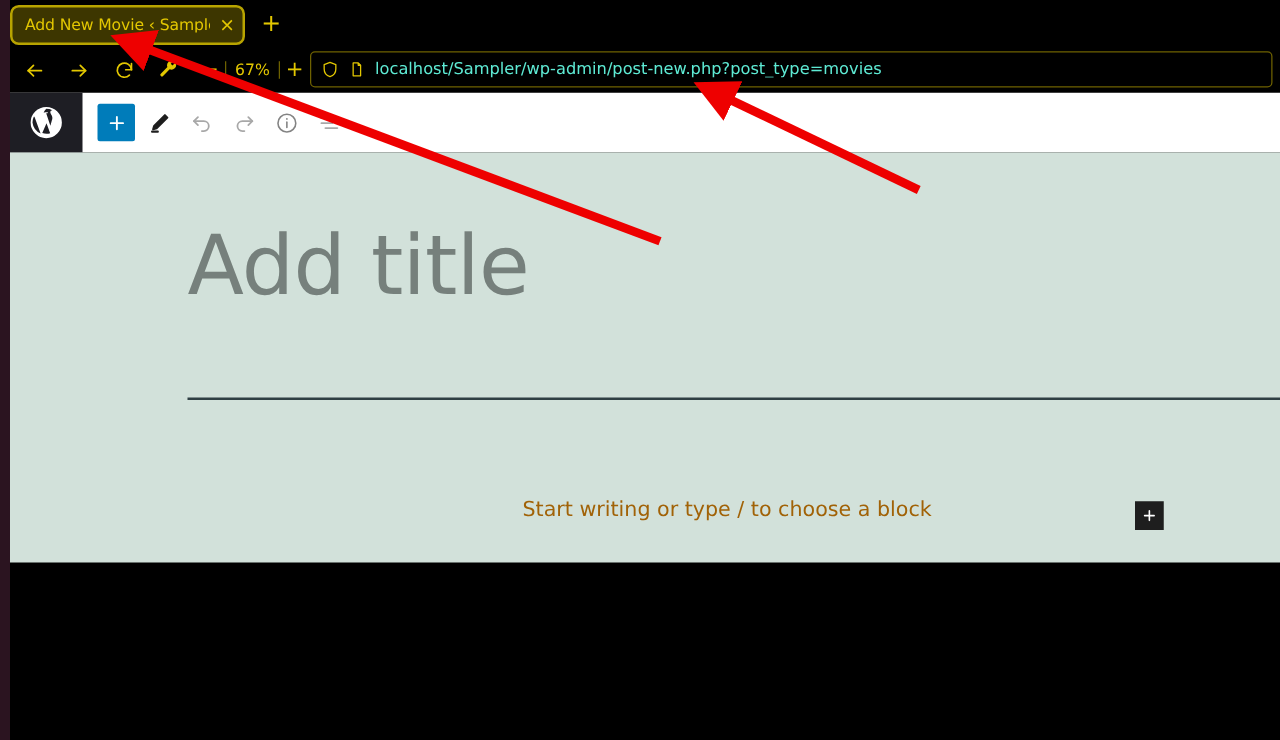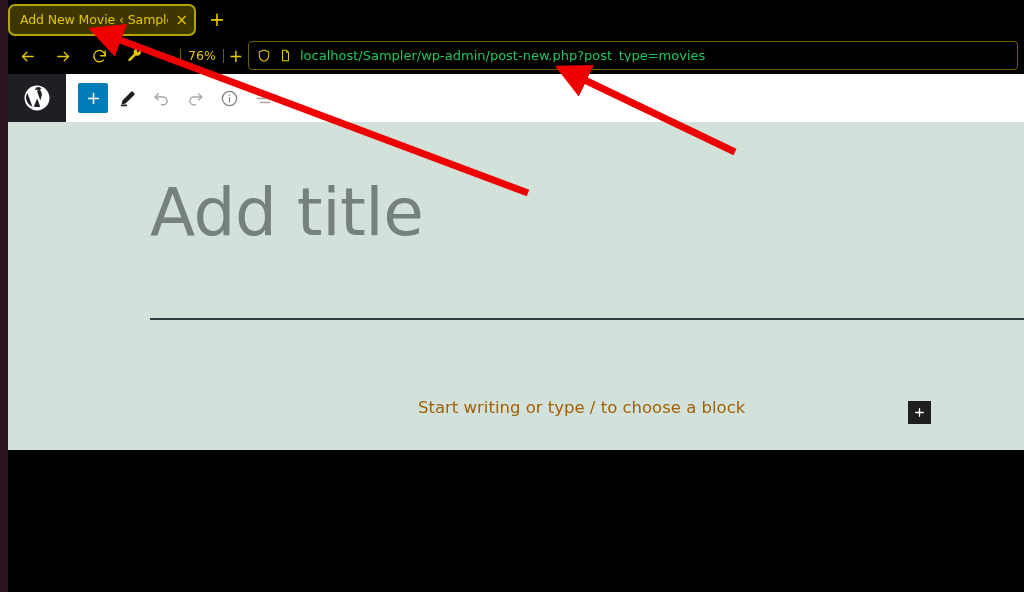--- a/index.html
+++ b/index.html
@@ -139,21 +139,21 @@
     padding:0 8px;
     gap:8px;
   }
   .urlbar .shield-icon,
   .urlbar .page-icon {
     color:#e3c700;
     display:flex; align-items:center;
     flex:0 0 auto;
   }
   .url-text {
-    color:#22c55e;
+    color:#5eead4;
     font-size:13px;
     white-space:nowrap;
     overflow:hidden;
     line-height:1;
   }
 
   
   .wp-app {
     position:absolute;
     left:8px; top:74px;
@@ -302,21 +302,21 @@
 
       <div class="nav-btn nav-wrench">
         <svg width="16" height="16" viewBox="0 0 24 24" fill="#e3c700">
           <path d="M20.4 3.9a5.6 5.6 0 0 1-7.3 7.3L5.2 19.1a1.9 1.9 0 0 1-2.7-2.7l7.9-7.9A5.6 5.6 0 0 1 17.7 1.2l-3.3 3.3 2.1 2.1 3.3-3.3c.2.2.4.4.6.6z"></path>
         </svg>
       </div>
 
       <div class="zoom-group">
         <div class="zoom-minus">−</div>
         <div class="zoom-sep"></div>
-        <div class="zoom-level">76%</div>
+        <div class="zoom-level">67%</div>
         <div class="zoom-sep"></div>
         <div class="zoom-plus">+</div>
       </div>
     </div>
 
     <div class="urlbar">
       <span class="shield-icon">
         <svg width="14" height="15" viewBox="0 0 24 24" fill="none" stroke="#e3c700" stroke-width="1.8" stroke-linejoin="round">
           <path d="M12 2.5l8 3v6c0 5-3.4 9.1-8 10.5-4.6-1.4-8-5.5-8-10.5v-6z"></path>
         </svg>

